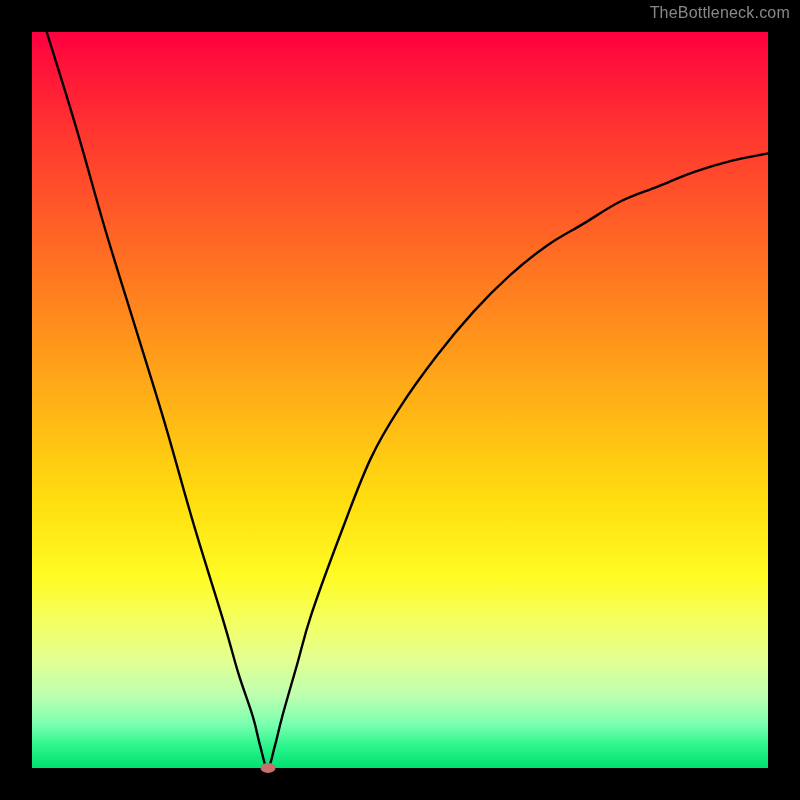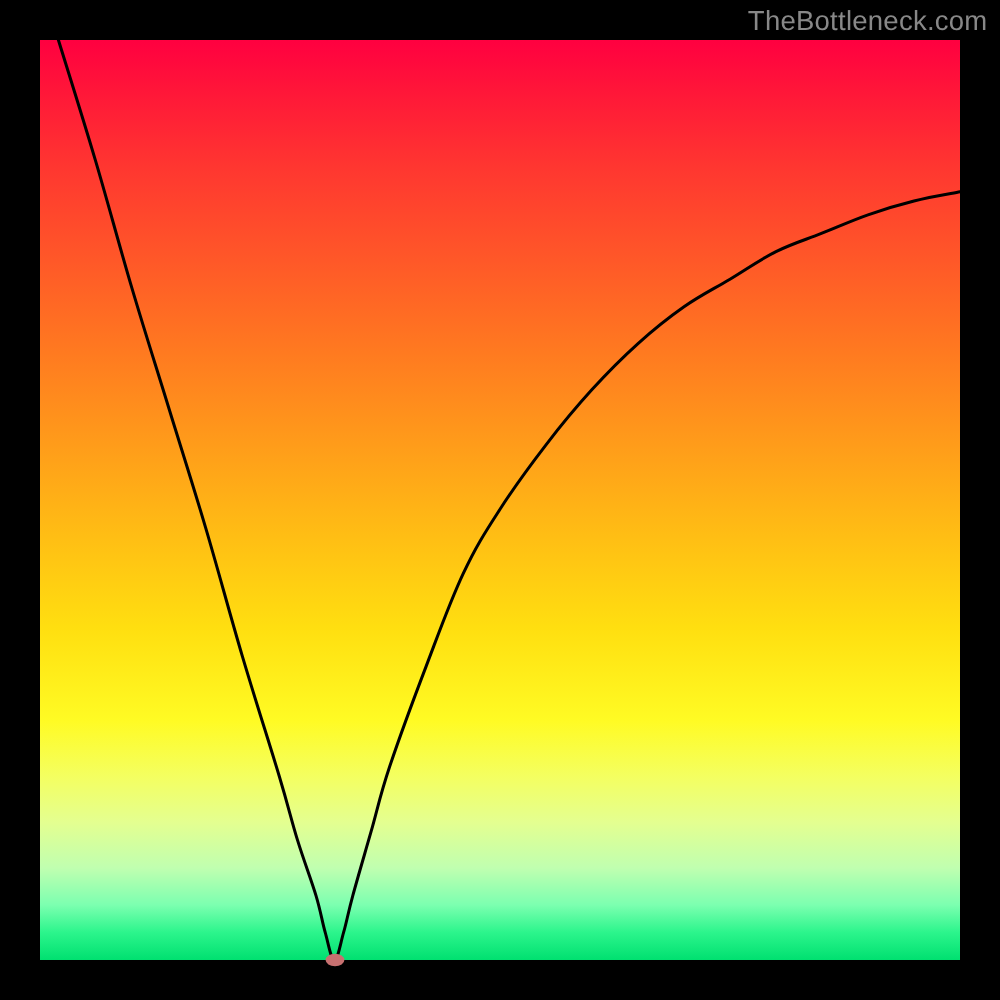--- a/index.html
+++ b/index.html
@@ -48,21 +48,21 @@
     top: 0;
     width: 736px;
     height: 736px;
     overflow: visible;
   }
   .watermark {
     position: absolute;
     top: 4px;
     right: 10px;
     color: #888;
-    font-size: 22px;
+    font-size: 16px;
     letter-spacing: 0.2px;
     user-select: none;
   }
   .minpoint {
     position: absolute;
     width: 15px;
     height: 10px;
     border-radius: 50%;
     background: #c77070;
     transform: translate(-50%, -50%);

